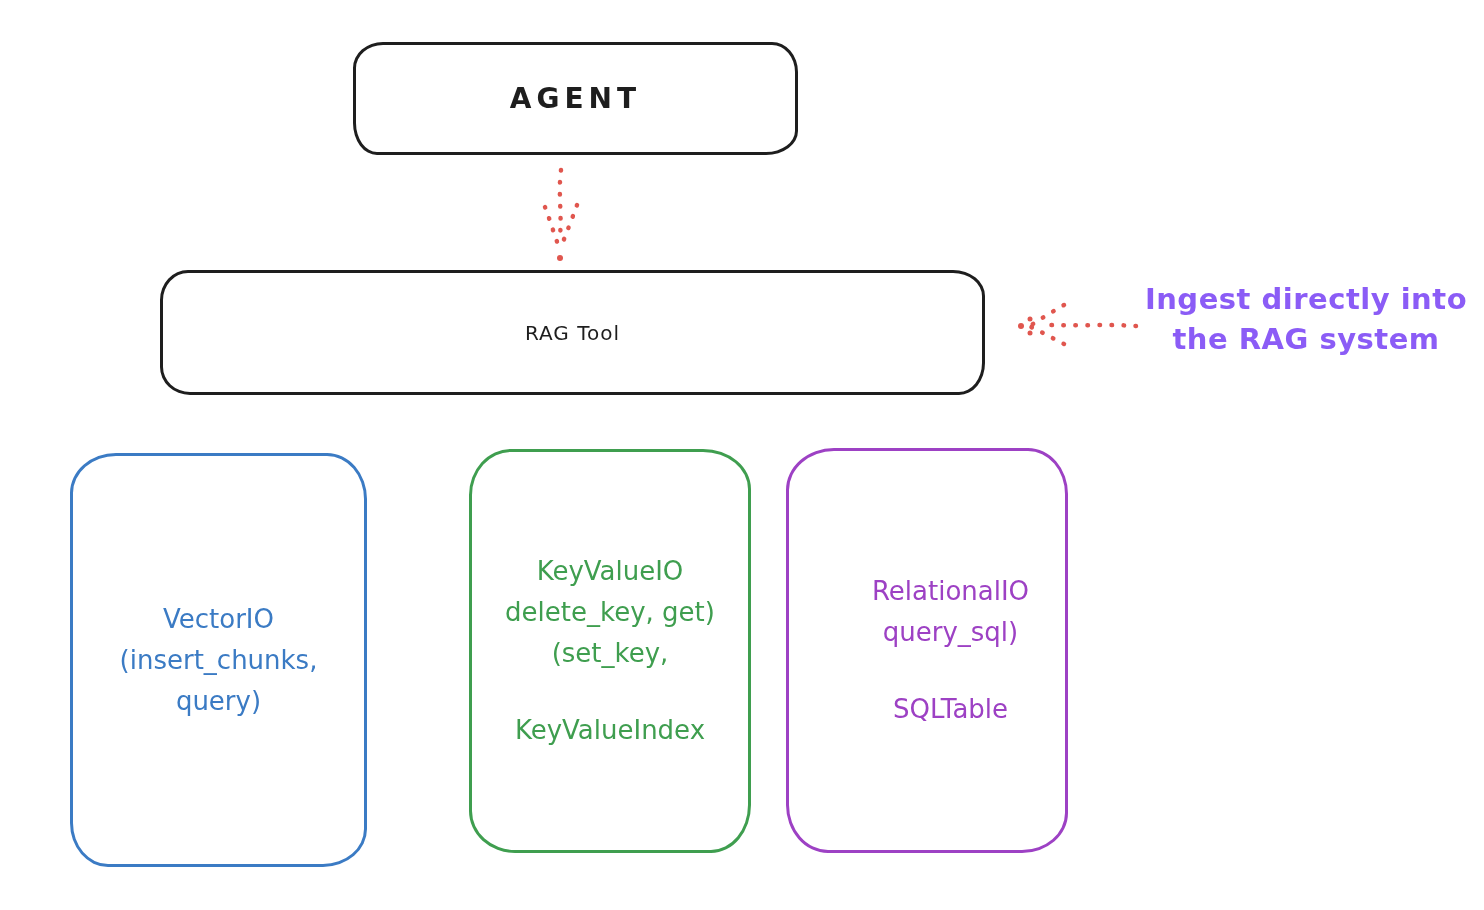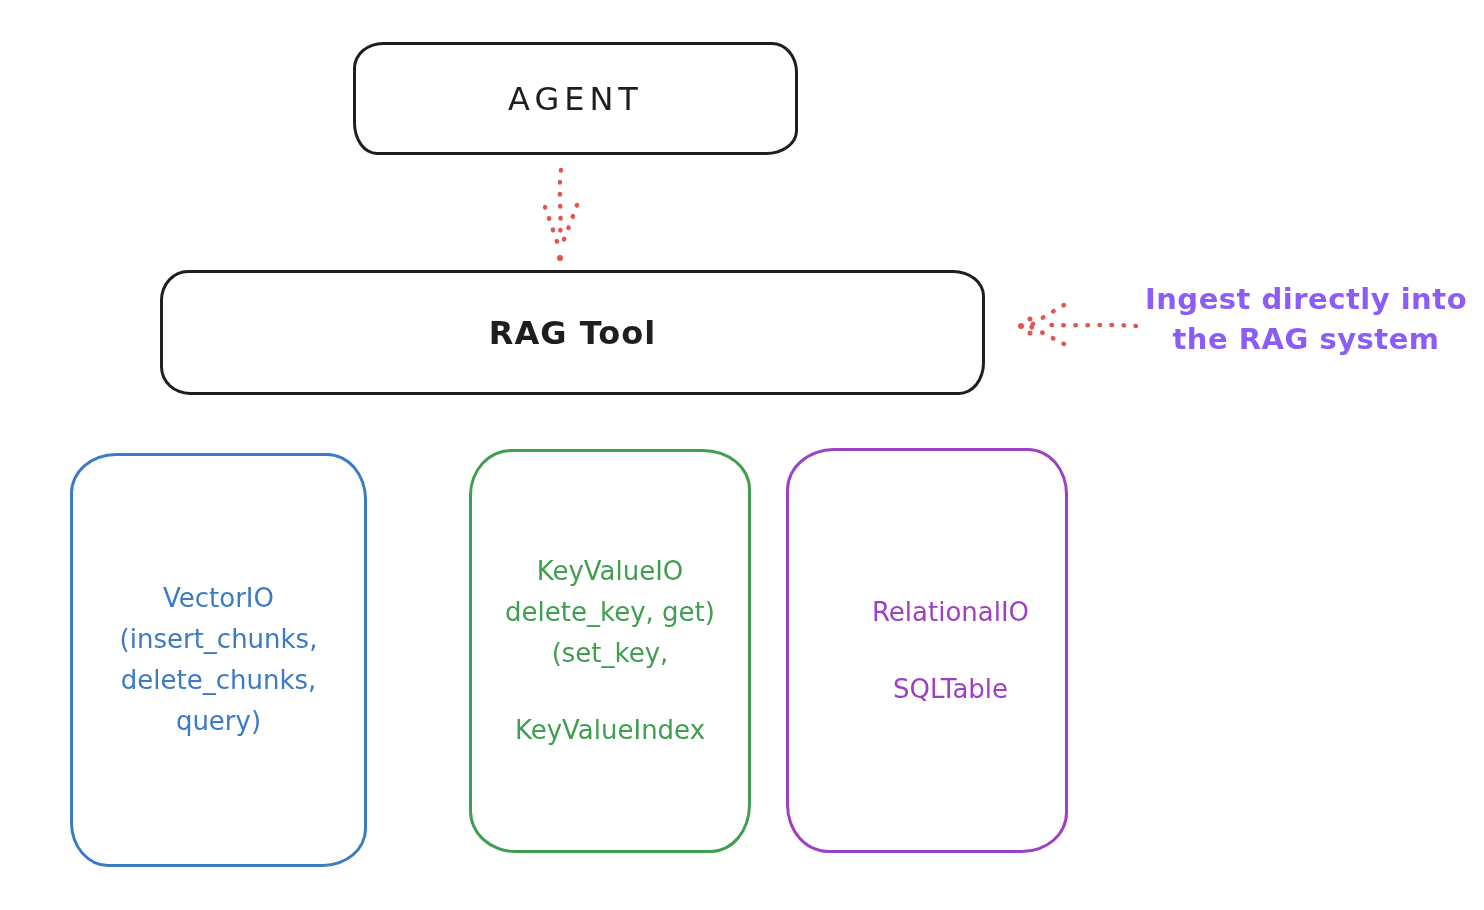--- a/index.html
+++ b/index.html
@@ -25,33 +25,32 @@
     justify-content: center;
     box-sizing: border-box;
     color: #1e1e1e;
   }
   .node-agent {
     left: 353px; top: 42px;
     width: 445px; height: 113px;
     border-radius: 30px 26px 32px 24px / 26px 30px 24px 32px;
   }
   .node-agent .node-label {
-    font-size: 32px;
-    font-weight: normal;
+    font-size: 28px;
+    font-weight: bold;
     letter-spacing: 5px;
   }
   .node-rag {
     left: 160px; top: 270px;
     width: 825px; height: 125px;
     border-radius: 28px 32px 26px 30px / 30px 26px 32px 28px;
   }
   .node-rag .node-label {
-    font-size: 32px;
+    font-size: 20px;
     letter-spacing: 1px;
-    font-weight: bold;
   }
   
   .card {
     position: absolute;
     border: 3.5px solid;
     background: #ffffff;
     box-sizing: border-box;
     display: flex;
     flex-direction: column;
     align-items: center;
@@ -140,34 +139,34 @@
 
   <div class="annotation" style="color: #8b5cf6;">
       <div>Ingest directly into</div>
       <div>the RAG system</div>
     </div>
 
   <div class="card card-blue" style="border-color: rgb(59, 123, 196); color: rgb(59, 123, 196);">
     <div class="card-lines">
         <div>VectorIO</div>
         <div>(insert_chunks,</div>
-        <div>delete_chunks,</div>
         <div>query)</div>
       </div>
   </div>
 
   <div class="card card-green" style="border-color: rgb(63, 158, 79); color: rgb(63, 158, 79); margin-left: 40px;">
     <div class="card-lines">
         <div>KeyValueIO</div>
         <div>delete_key, get)</div>
         <div>(set_key,</div>
       </div>
     <div class="card-index">KeyValueIndex</div>
   </div>
 
   <div class="card card-purple" style="border-color: rgb(157, 65, 196); color: rgb(157, 65, 196);">
     <div class="card-lines">
         <div>RelationalIO</div>
+        <div>query_sql)</div>
       </div>
     <div class="card-index">SQLTable</div>
   </div>
 
 </div>
 
 </body></html>

